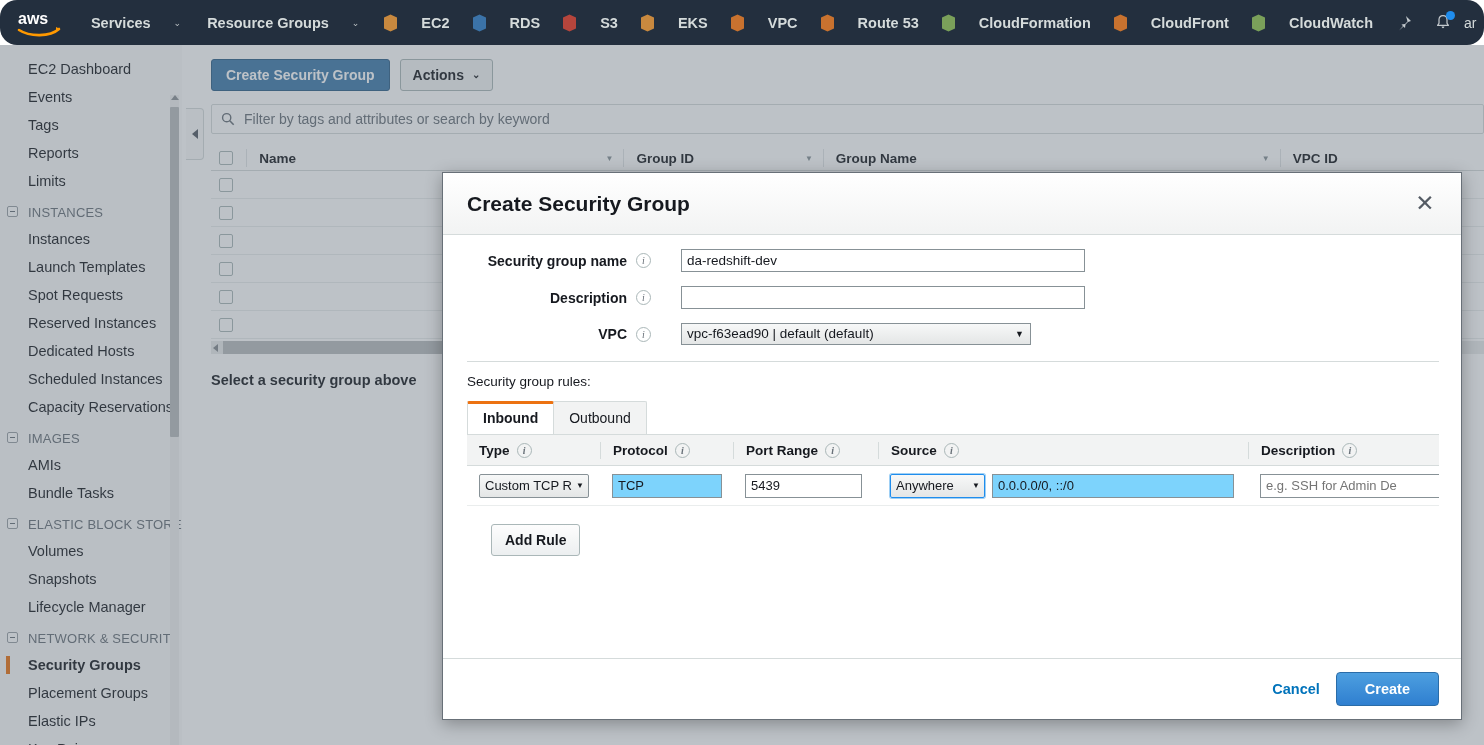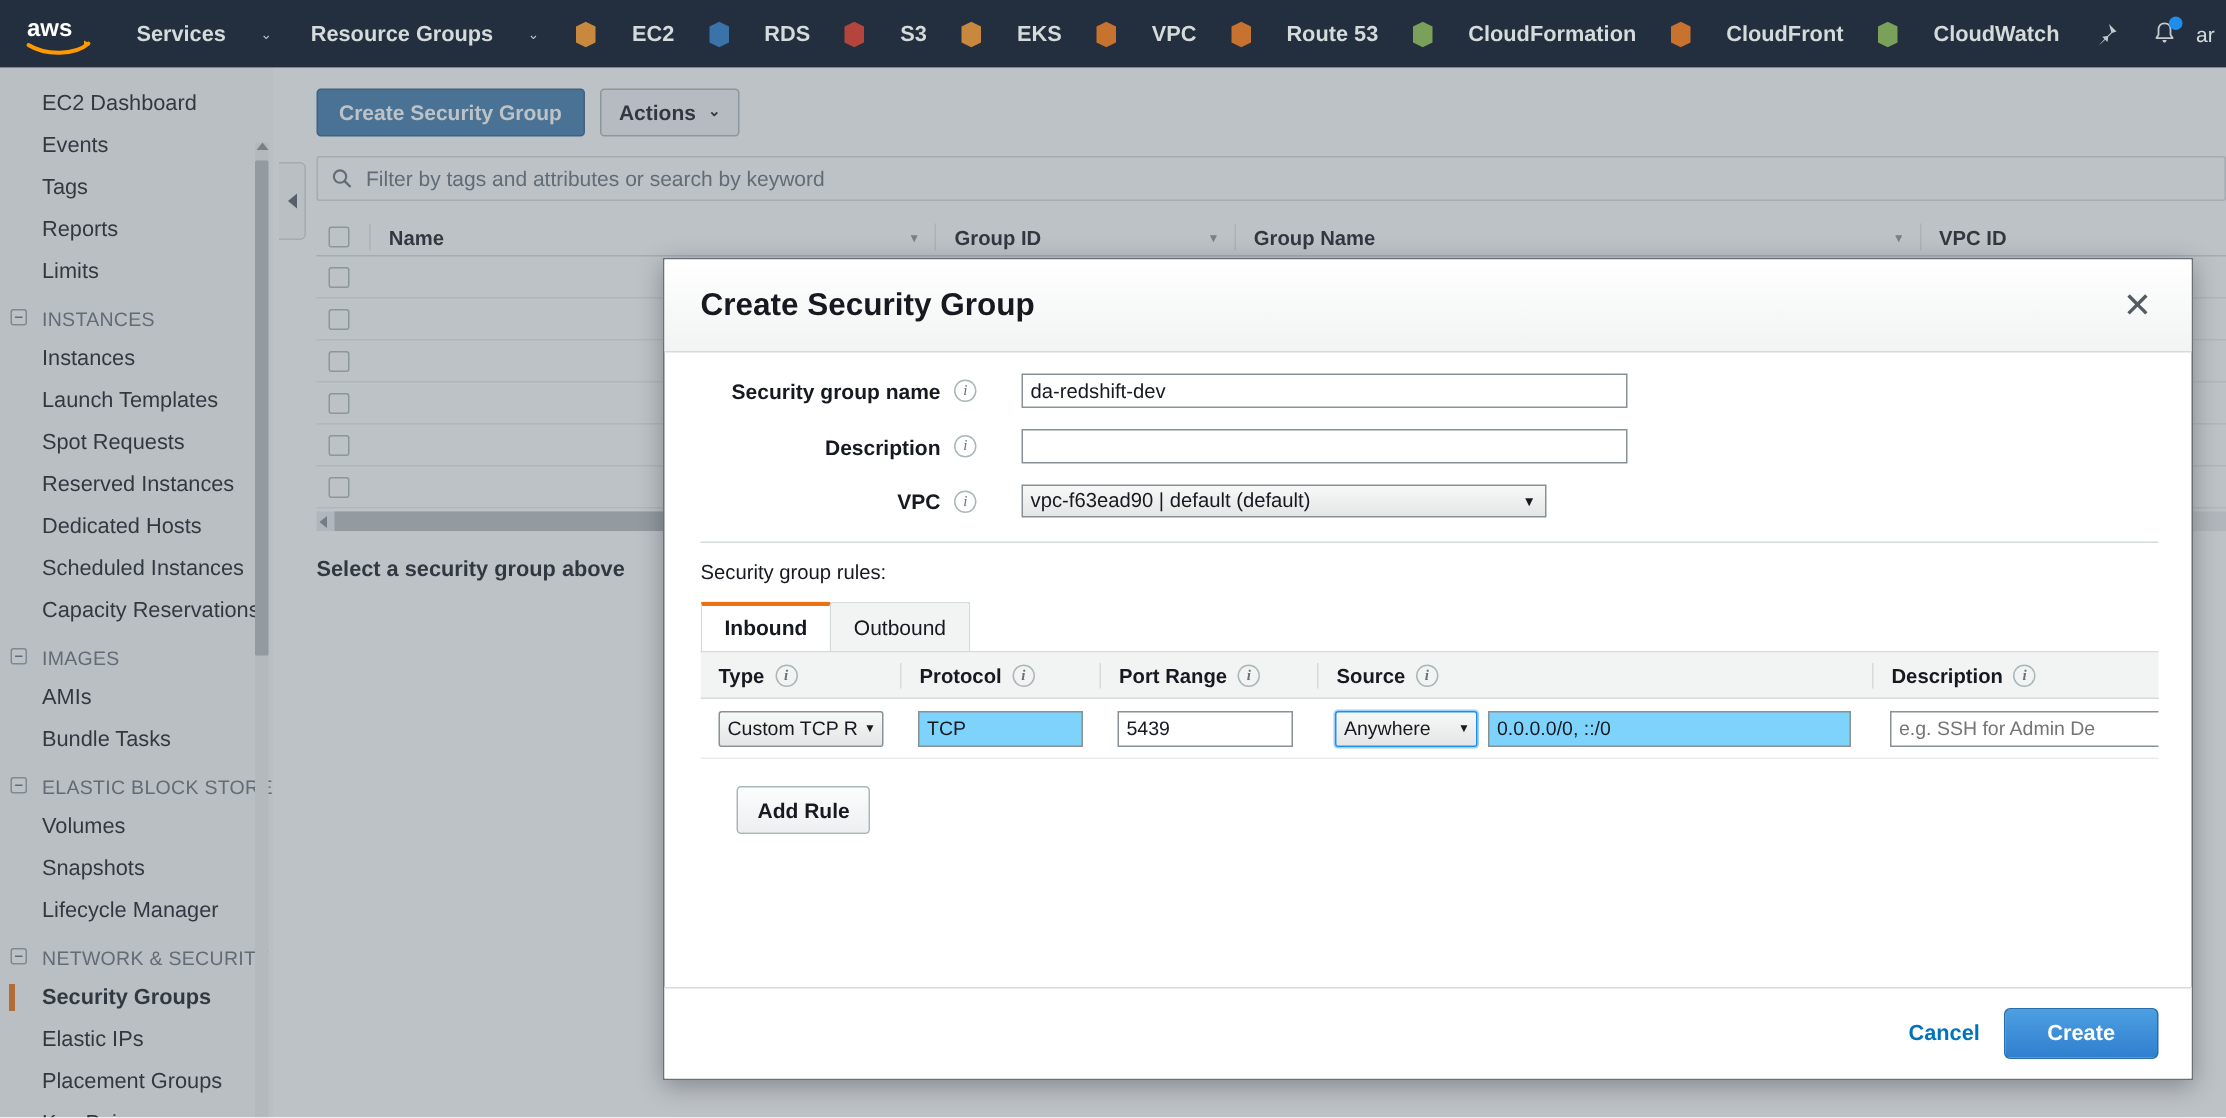--- a/index.html
+++ b/index.html
@@ -13,20 +13,21 @@
 
   
   .topnav {
     position: absolute; top: 0; left: 0;
     width: 1484px; height: 45px;
     background: #232f3e;
     display: flex; align-items: center;
     color: #d5dbdb;
     font-size: 14.5px;
     z-index: 40;
+    border-radius: 17px;
   }
   .aws-logo {
     width: 92px; display: flex; align-items: center;
     justify-content: center; height: 45px;
   }
   .aws-logo svg { display: block; }
   .nav-item {
     display: flex; align-items: center; gap: 23px;
     height: 45px; padding: 0 13px;
     color: #d5dbdb; white-space: nowrap;
@@ -371,22 +372,22 @@
       <div class="sb-link">Capacity Reservations</div>
       <div class="sb-group"><span class="collapse-box"></span><span>IMAGES</span></div>
       <div class="sb-link">AMIs</div>
       <div class="sb-link">Bundle Tasks</div>
       <div class="sb-group"><span class="collapse-box"></span><span>ELASTIC BLOCK STORE</span></div>
       <div class="sb-link">Volumes</div>
       <div class="sb-link">Snapshots</div>
       <div class="sb-link">Lifecycle Manager</div>
       <div class="sb-group"><span class="collapse-box"></span><span>NETWORK &amp; SECURITY</span></div>
       <div class="sb-link active">Security Groups</div>
+      <div class="sb-link">Placement Groups</div>
       <div class="sb-link">Elastic IPs</div>
-      <div class="sb-link">Placement Groups</div>
       <div class="sb-link">Key Pairs</div>
     </div>
   <div class="sb-scrollbar">
     <div class="sb-scroll-track"></div>
     <div class="sb-scroll-thumb"></div>
     <div class="sb-scroll-up"></div>
   </div>
 </div>
 
 <div class="content">

